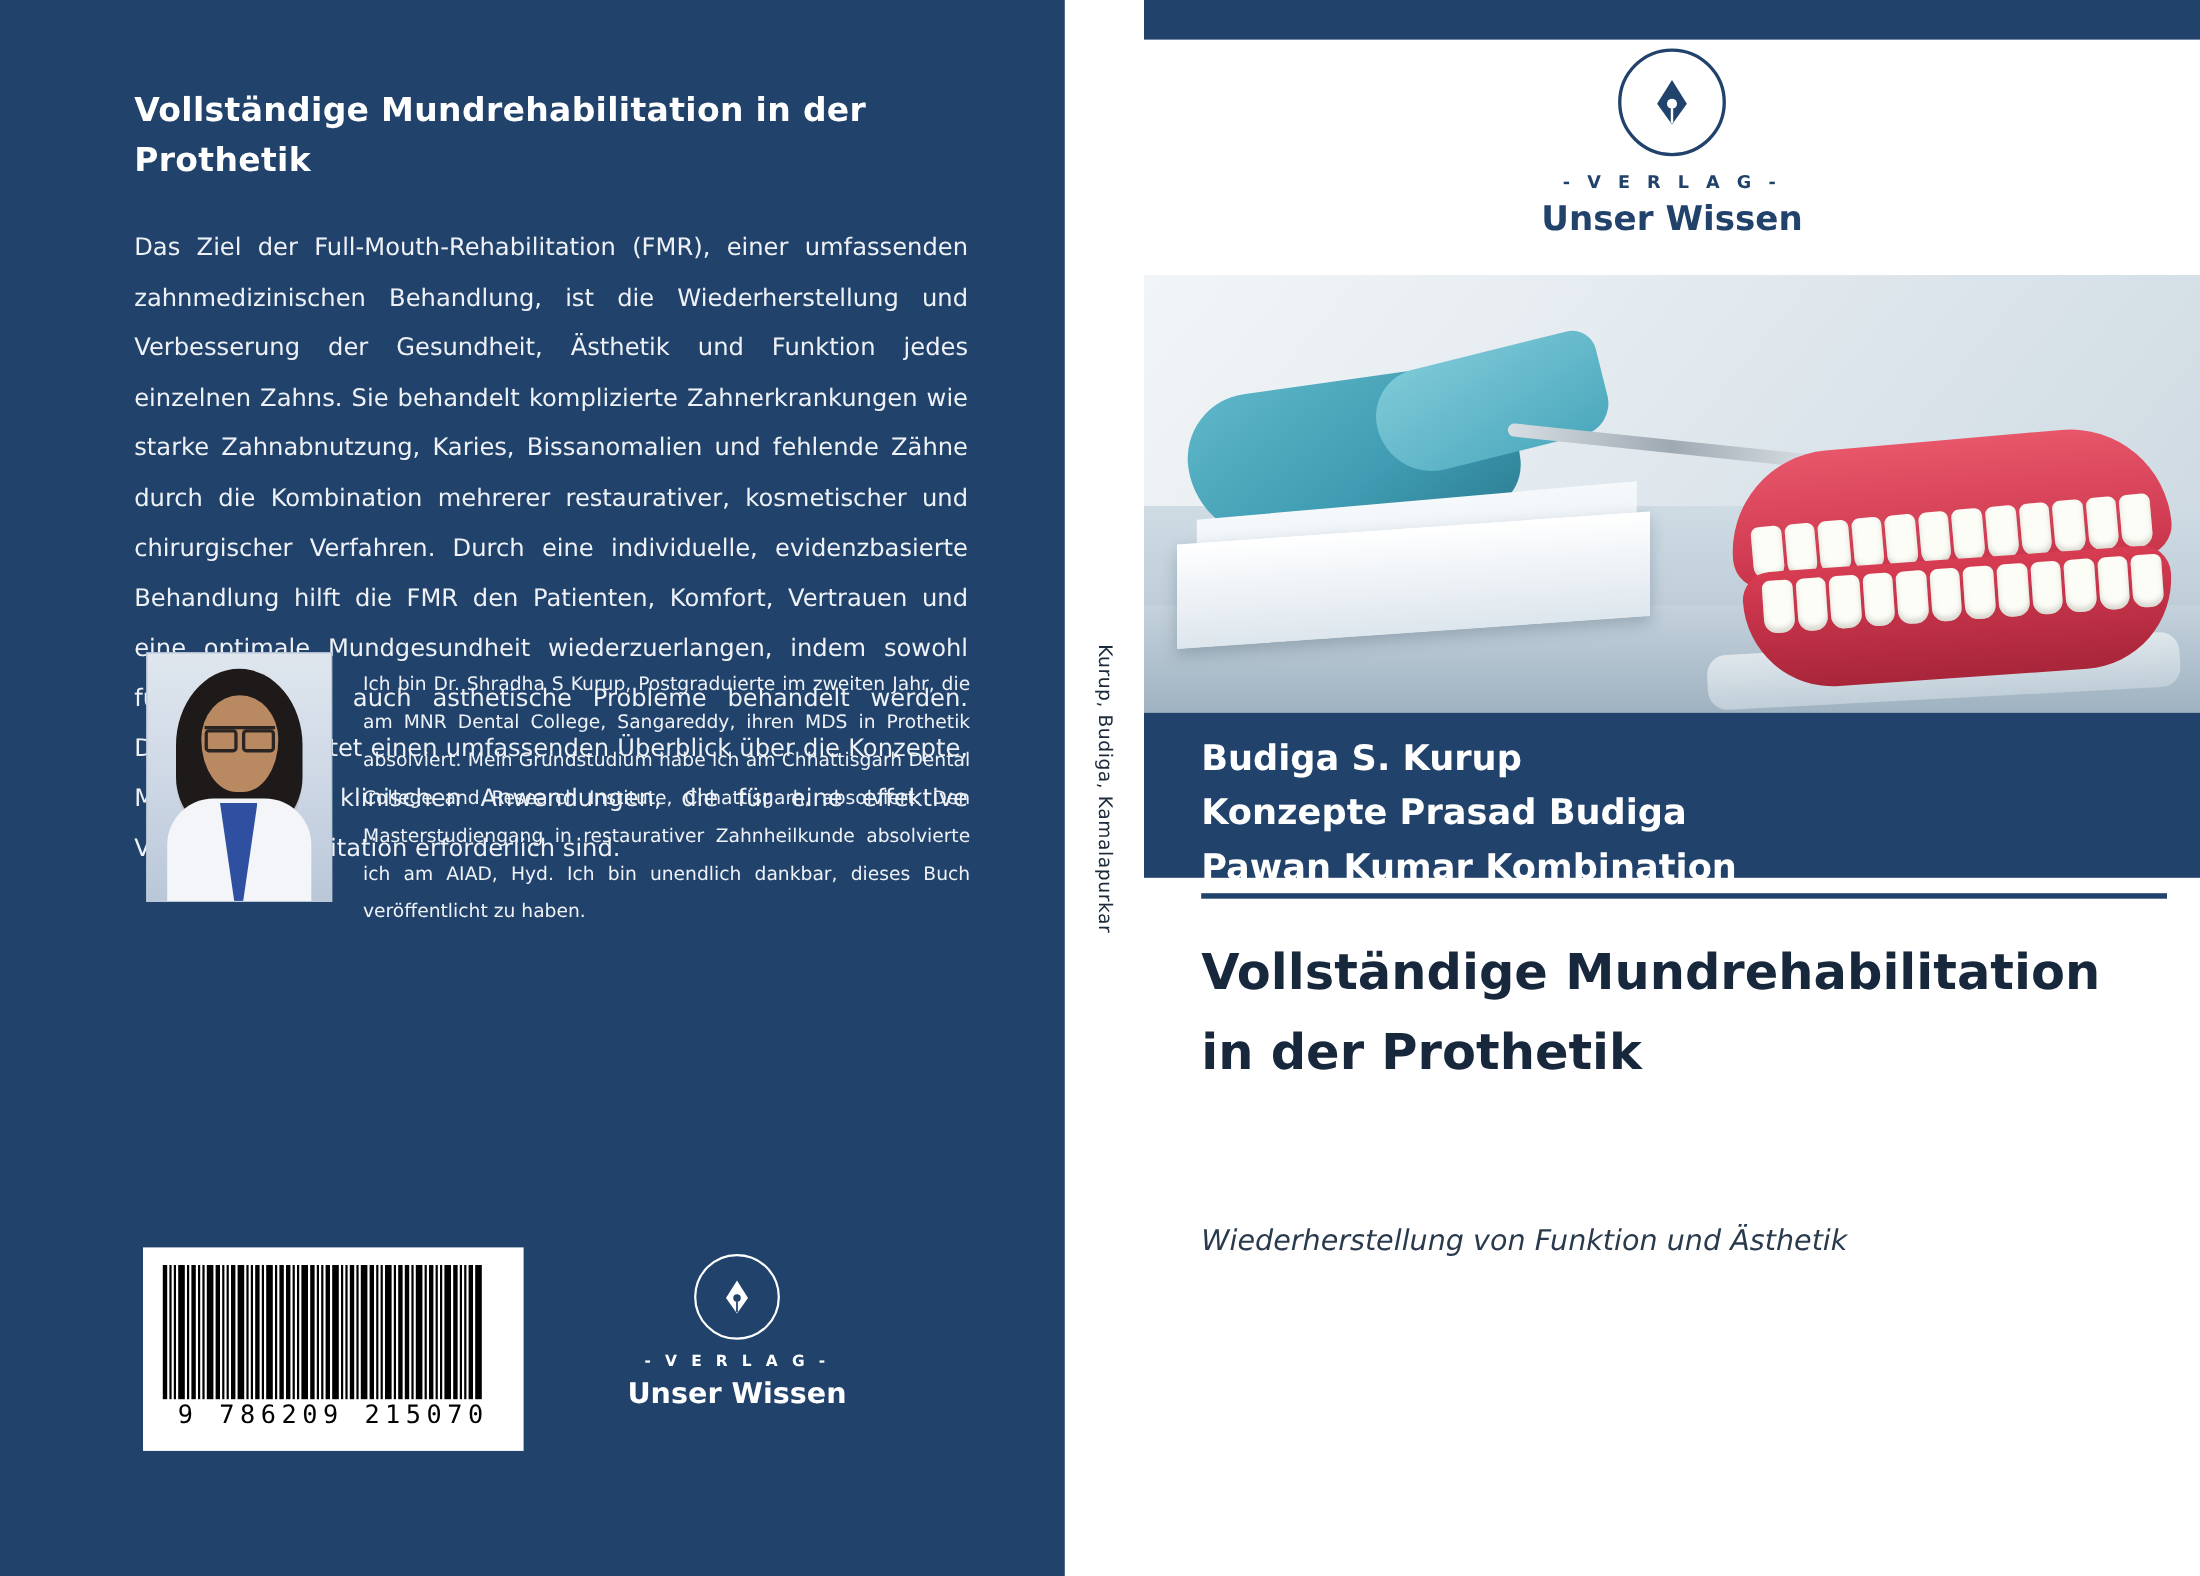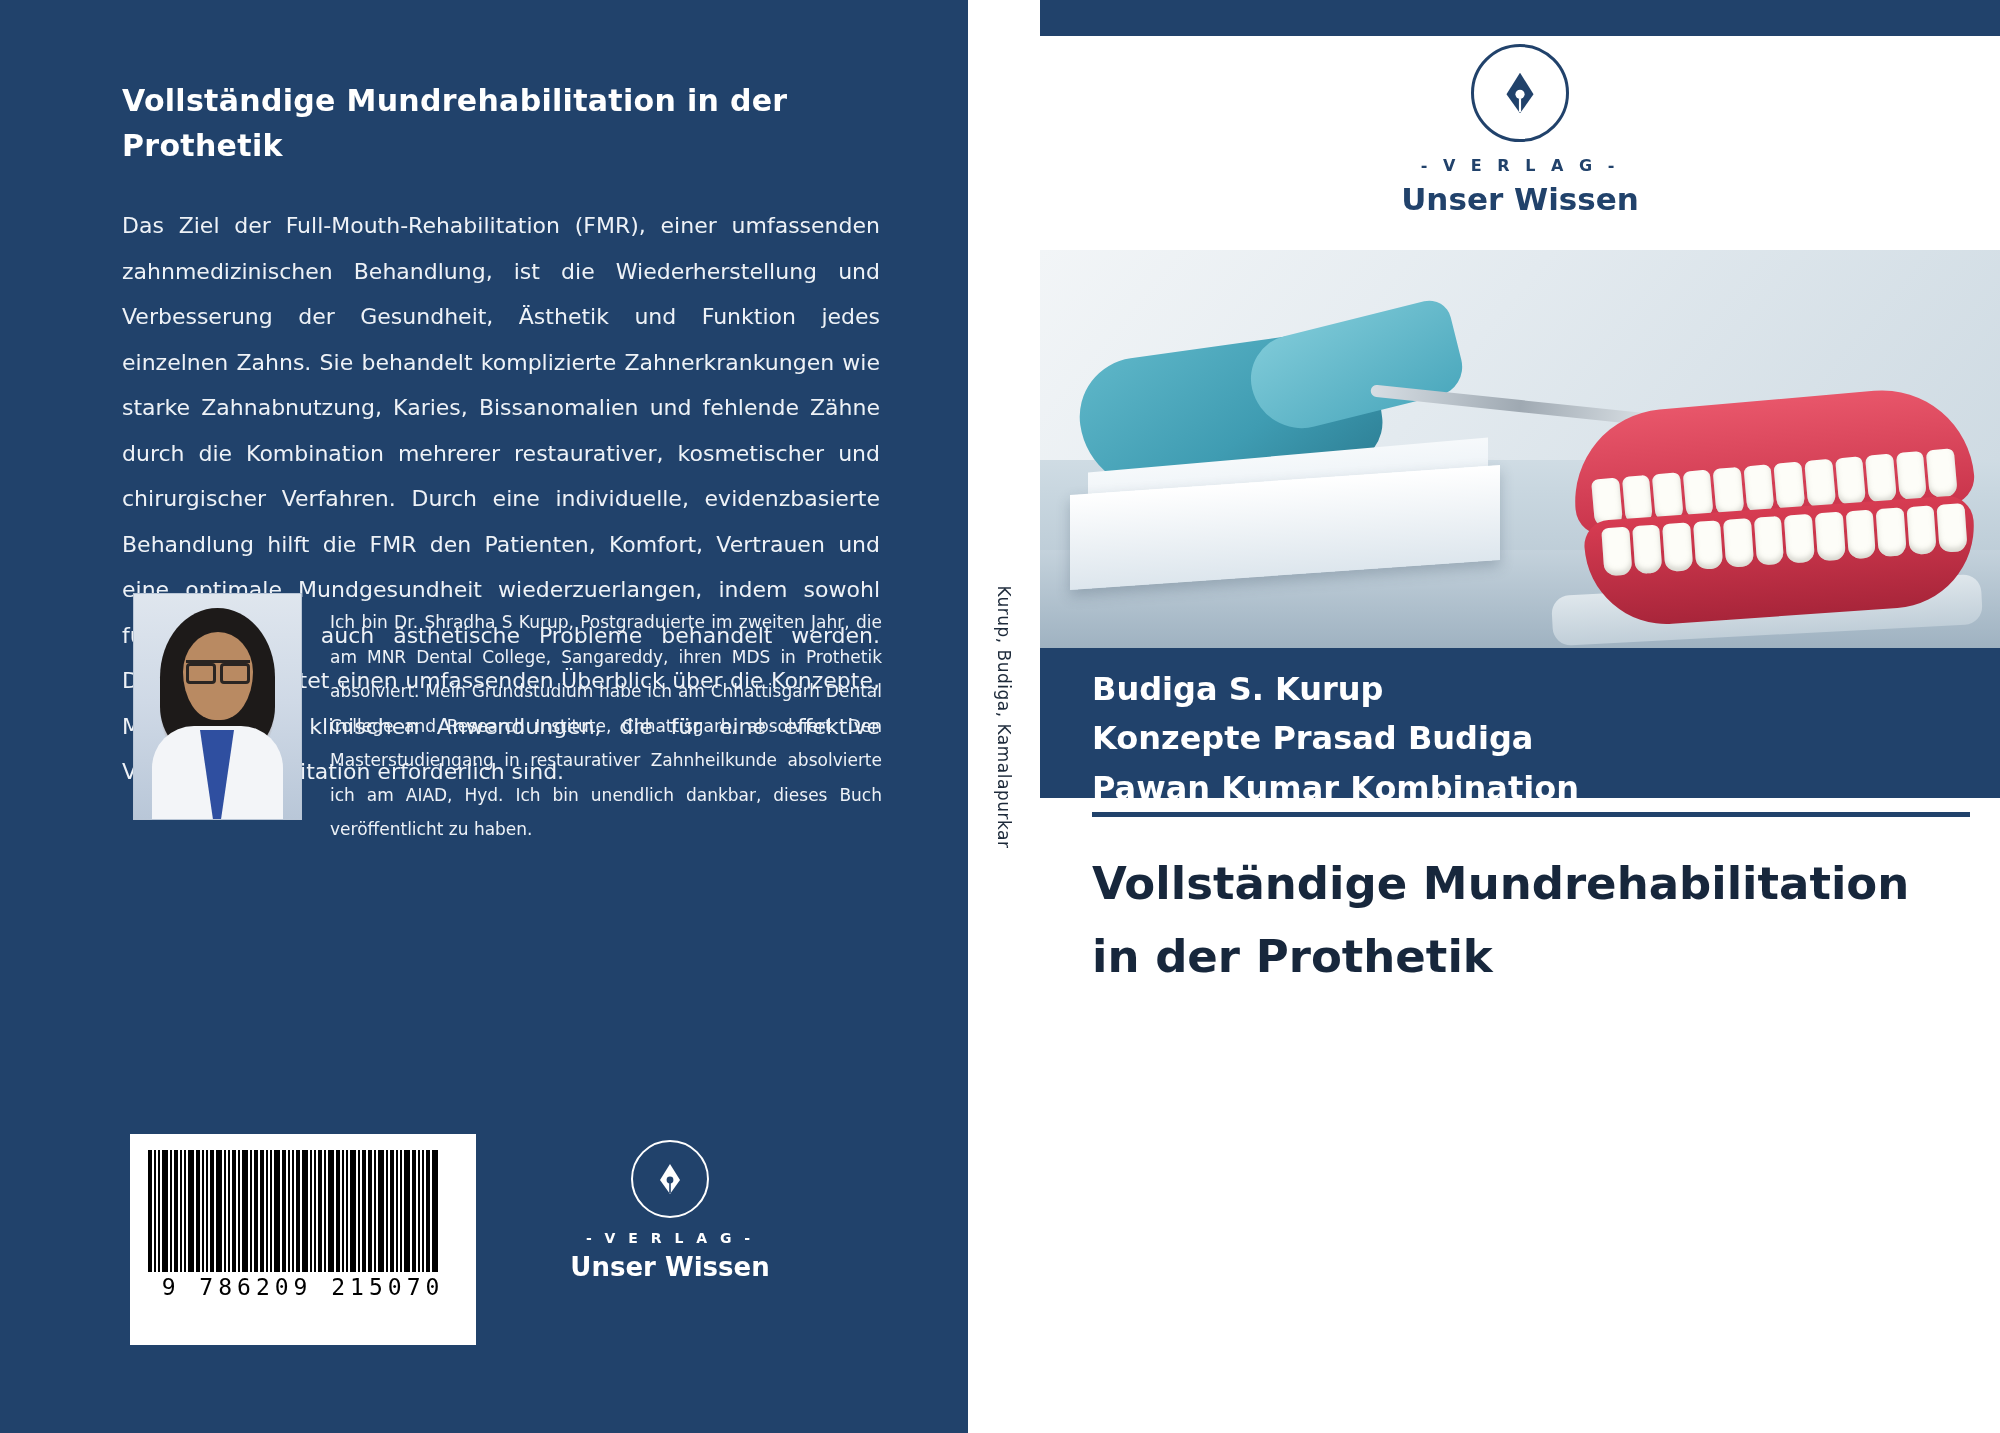--- a/index.html
+++ b/index.html
@@ -143,21 +143,21 @@
     line-height: 2.03;
     text-align: justify;
   }
 
   
   .barcode-box {
     position: absolute;
     left: 130px;
     top: 1134px;
     width: 346px;
-    height: 211px;
+    height: 185px;
     background: #ffffff;
     padding: 0;
   }
   .barcode-bars {
     position: absolute;
     left: 18px;
     top: 16px;
     width: 310px;
     height: 122px;
     display: flex;
@@ -598,15 +598,16 @@
     <div class="authors">
       <div>Budiga S. Kurup</div>
       <div>Konzepte Prasad Budiga</div>
       <div>Pawan Kumar Kombination</div>
     </div>
 
     <div class="rule"></div>
 
     <div class="front-title">Vollständige Mundrehabilitation in der Prothetik</div>
 
+    <div class="front-subtitle">Wiederherstellung von Funktion und Ästhetik</div>
   </div>
 
 </div>
 
 </body></html>

